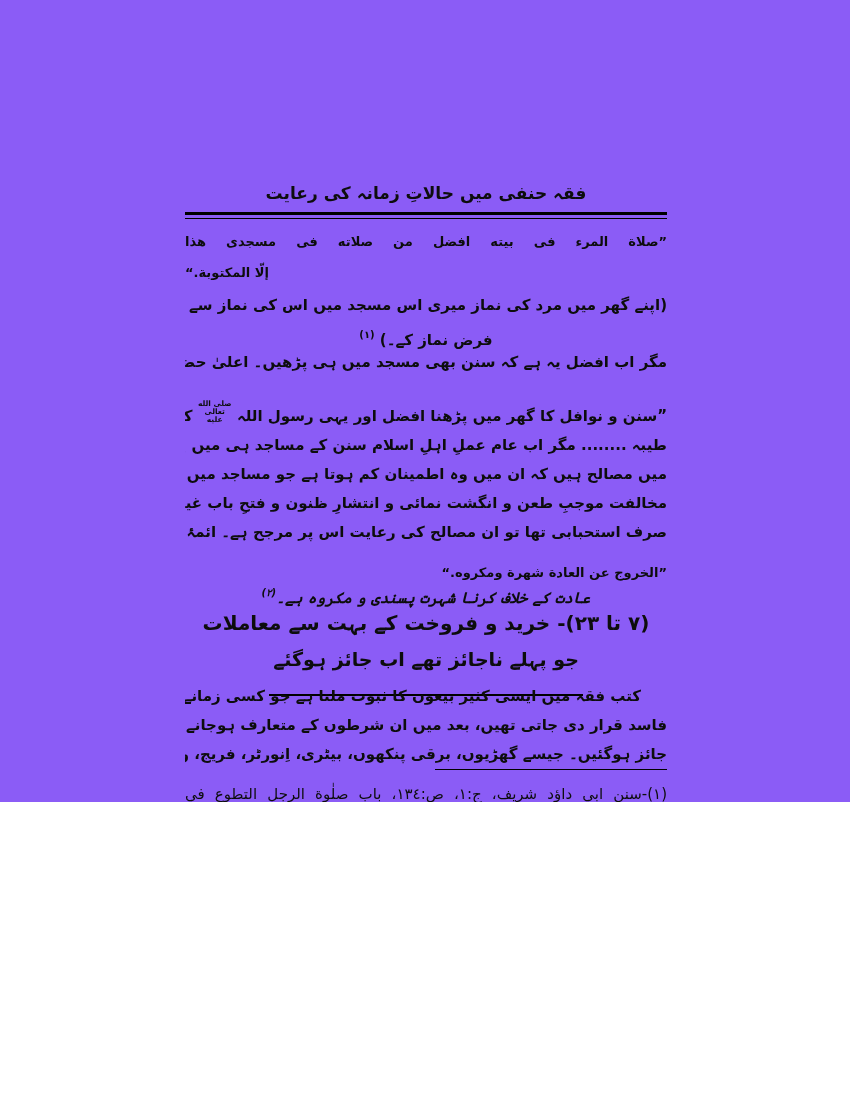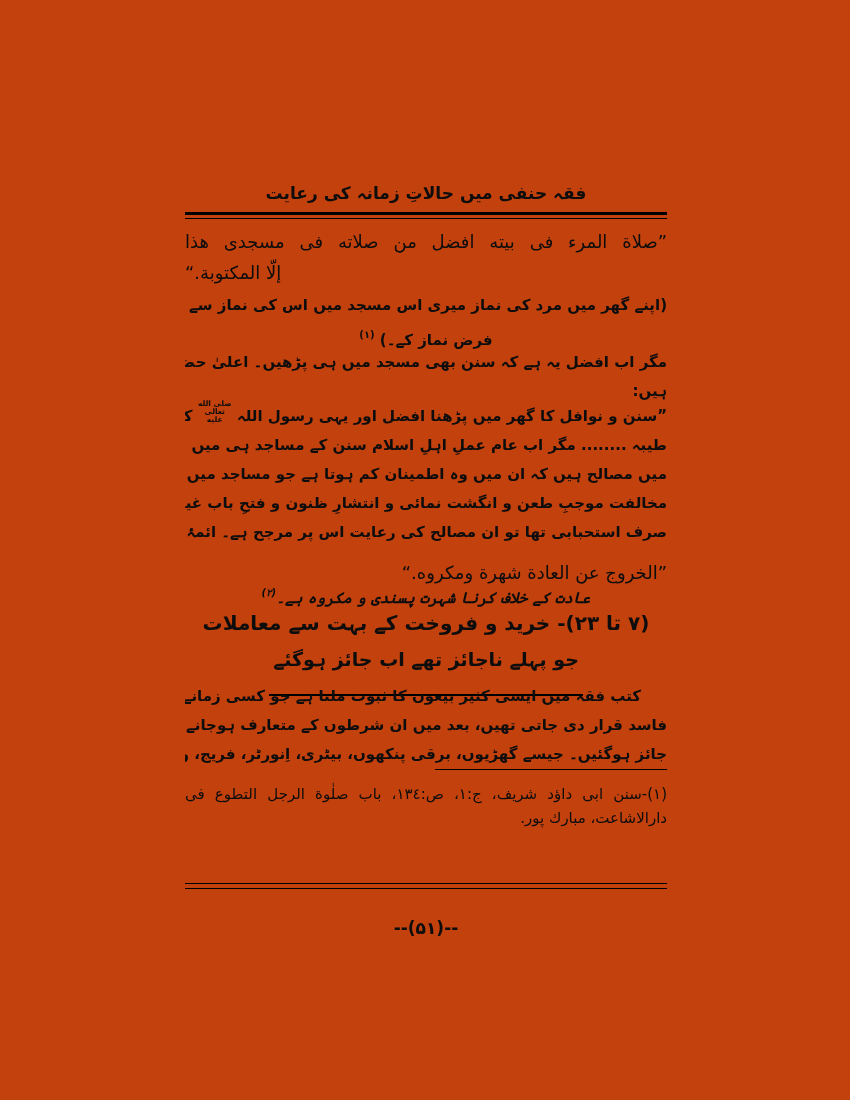--- a/index.html
+++ b/index.html
@@ -1,32 +1,32 @@
 <!DOCTYPE html>
 <html lang="ur"><head>
 <meta charset="utf-8">
 <style>
   html, body { margin:0; padding:0; background:#ffffff; }
   .page {
-    position:relative; width:850px; height:1100px;
-    background:#c2410c; overflow:hidden;
+    position:relative; width:850px; height:802px;
+    background:#8b5cf6; overflow:hidden;
     font-family:"DejaVu Sans", sans-serif; color:#0d0d0d;
   }
   .col { position:absolute; left:185px; top:0; width:482px; }
 
   .blk { position:absolute; left:0; width:482px; }
 
   .ln {
     direction:rtl; white-space:nowrap; overflow:hidden;
     color:#0d0d0d;
   }
   
   .ur  { font-size:15px; font-weight:bold; line-height:29px; }
   
-  .ar  { font-size:18px; font-weight:normal; line-height:31px; }
+  .ar  { font-size:13px; font-weight:bold; line-height:31px; }
   
   .fn  { font-size:15px; font-weight:normal; line-height:24px; }
 
   .jf { text-align:justify; text-align-last:justify; } 
   .al { text-align:left; }
   .ac { text-align:center; }
   .ar-r { text-align:right; }
   .indent { padding-right:26px; }
 
   .title-line { font-size:17px; font-weight:bold; text-align:center; line-height:30px; direction:rtl; }
@@ -66,21 +66,20 @@
       <div class="ln ar al">إلّا المكتوبة.“</div>
     </div>
 
     <div class="blk" style="top:291px;">
       <div class="ln ur jf">(اپنے گھر میں مرد کی نماز میری اس مسجد میں اس کی نماز سے افضل ہے سوائے</div>
       <div class="ln ur ac"><span>فرض نماز کے۔)</span> <sup class="ref">(۱)</sup></div>
     </div>
 
     <div class="blk" style="top:348px;">
       <div class="ln ur jf"><span>مگر اب افضل یہ ہے کہ سنن بھی مسجد میں ہی پڑھیں۔ اعلیٰ حضرت</span>  </div>
-      <div class="ln ur ar-r">ہیں:</div>
     </div>
 
     <div class="blk" style="top:400px;">
       <div class="ln ur jf"><span>”سنن و نوافل کا گھر میں پڑھنا افضل اور یہی رسول اللہ</span> <span class="hon">صلى الله تعالى عليه وسلم</span> <span>کی عادتِ</span></div>
       <div class="ln ur jf">طیبہ ........ مگر اب عام عملِ اہلِ اسلام سنن کے مساجد ہی میں پڑھنے پر ہے اور اس</div>
       <div class="ln ur jf">میں مصالح ہیں کہ ان میں وہ اطمینان کم ہوتا ہے جو مساجد میں۔ اور عادتِ قوم کی</div>
       <div class="ln ur jf">مخالفت موجبِ طعن و انگشت نمائی و انتشارِ ظنون و فتحِ باب غیبت ہوتی ہے اور حکم</div>
       <div class="ln ur jf">صرف استحبابی تھا تو ان مصالح کی رعایت اس پر مرجح ہے۔ ائمۂ دین فرماتے ہیں:</div>
     </div>
 

